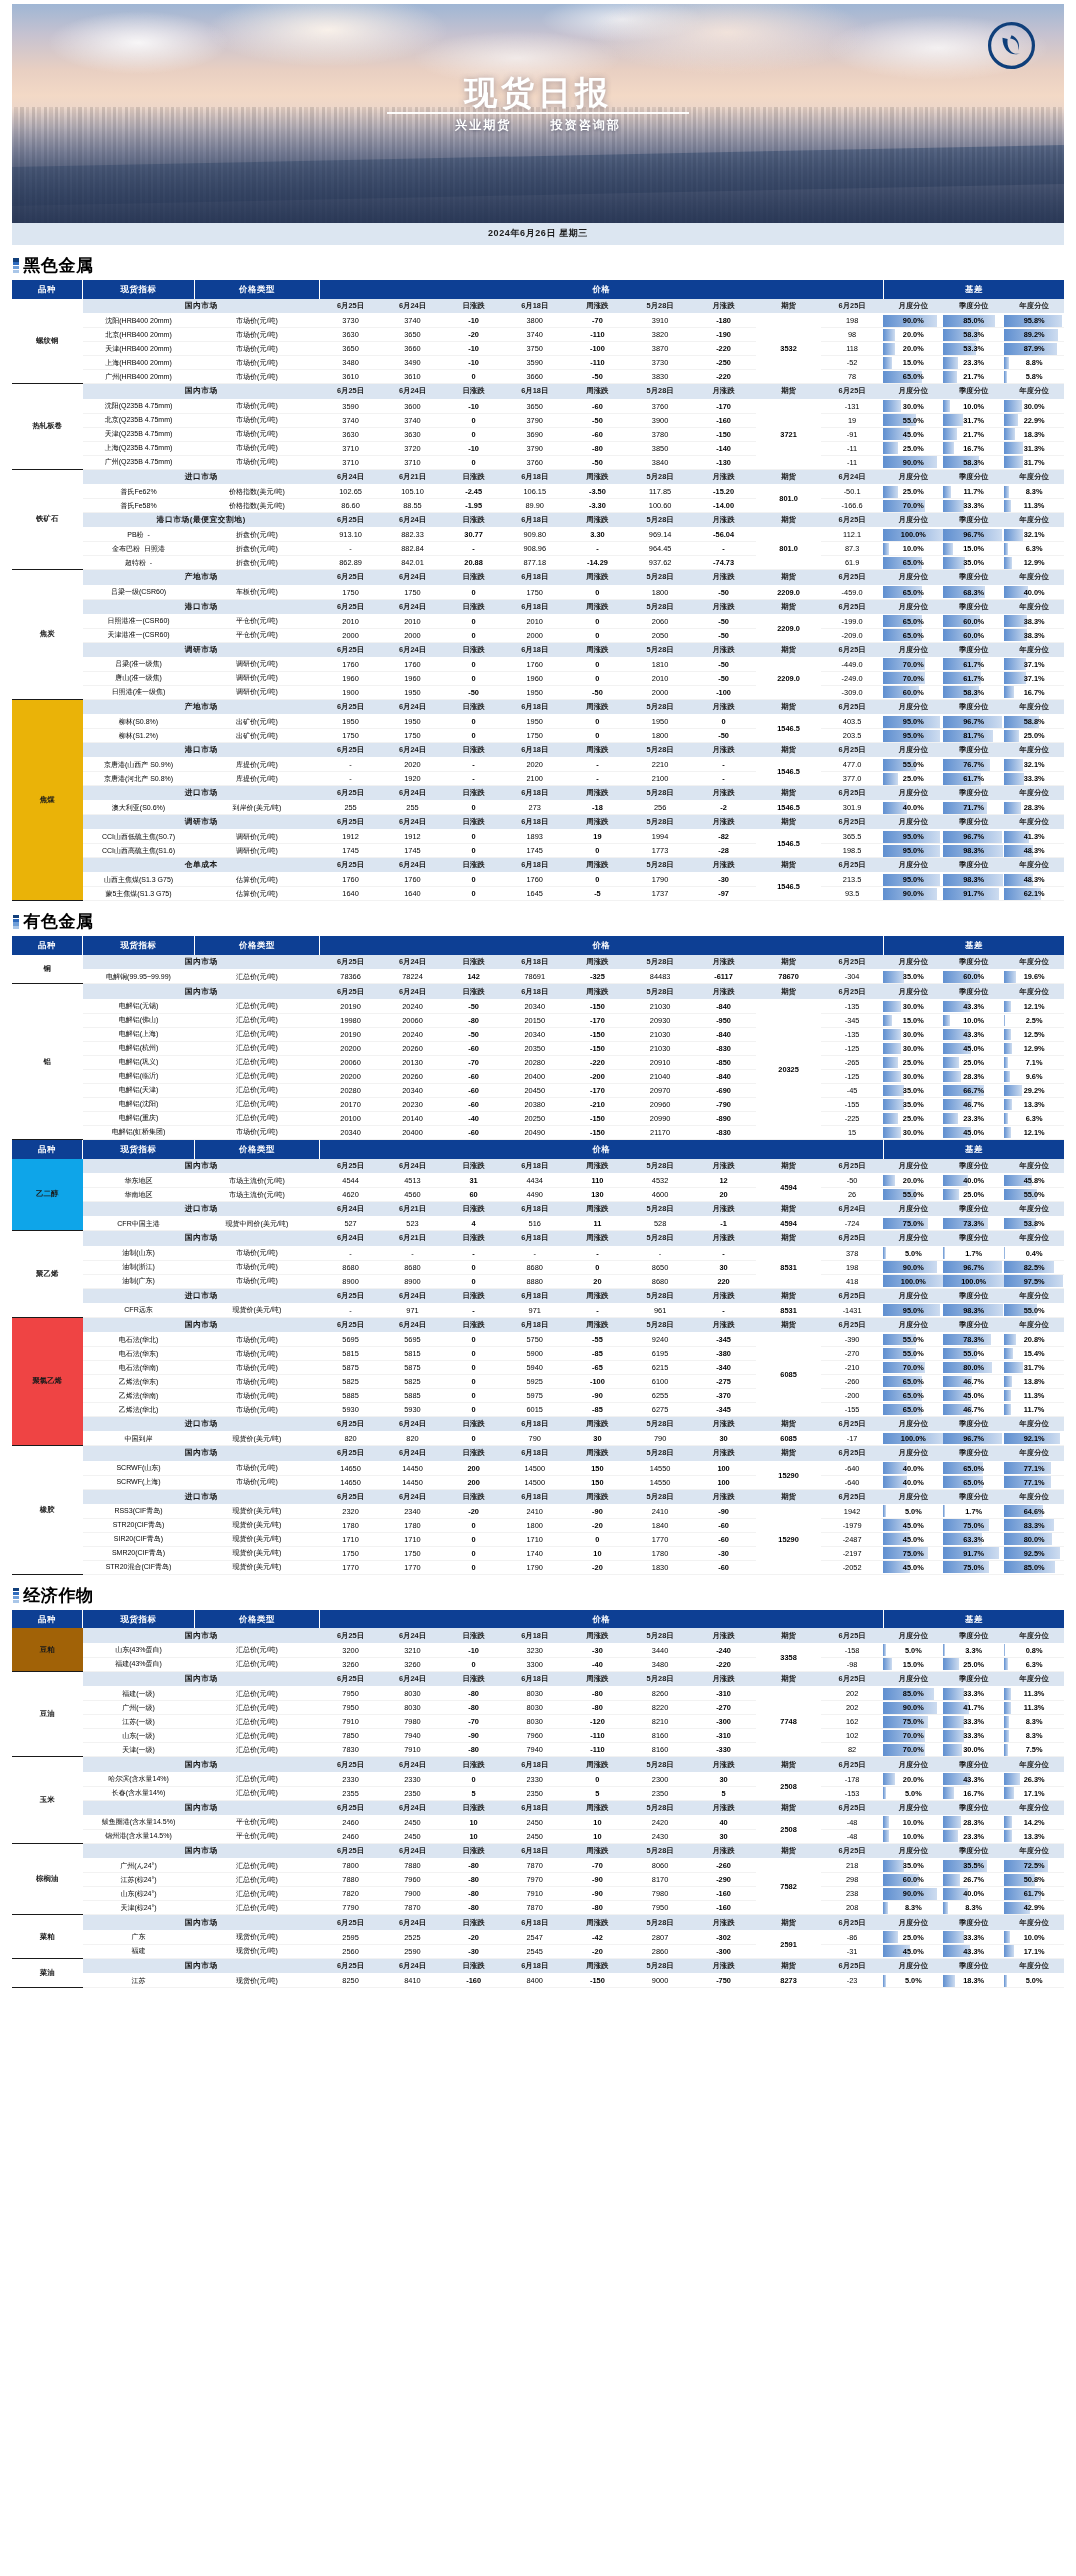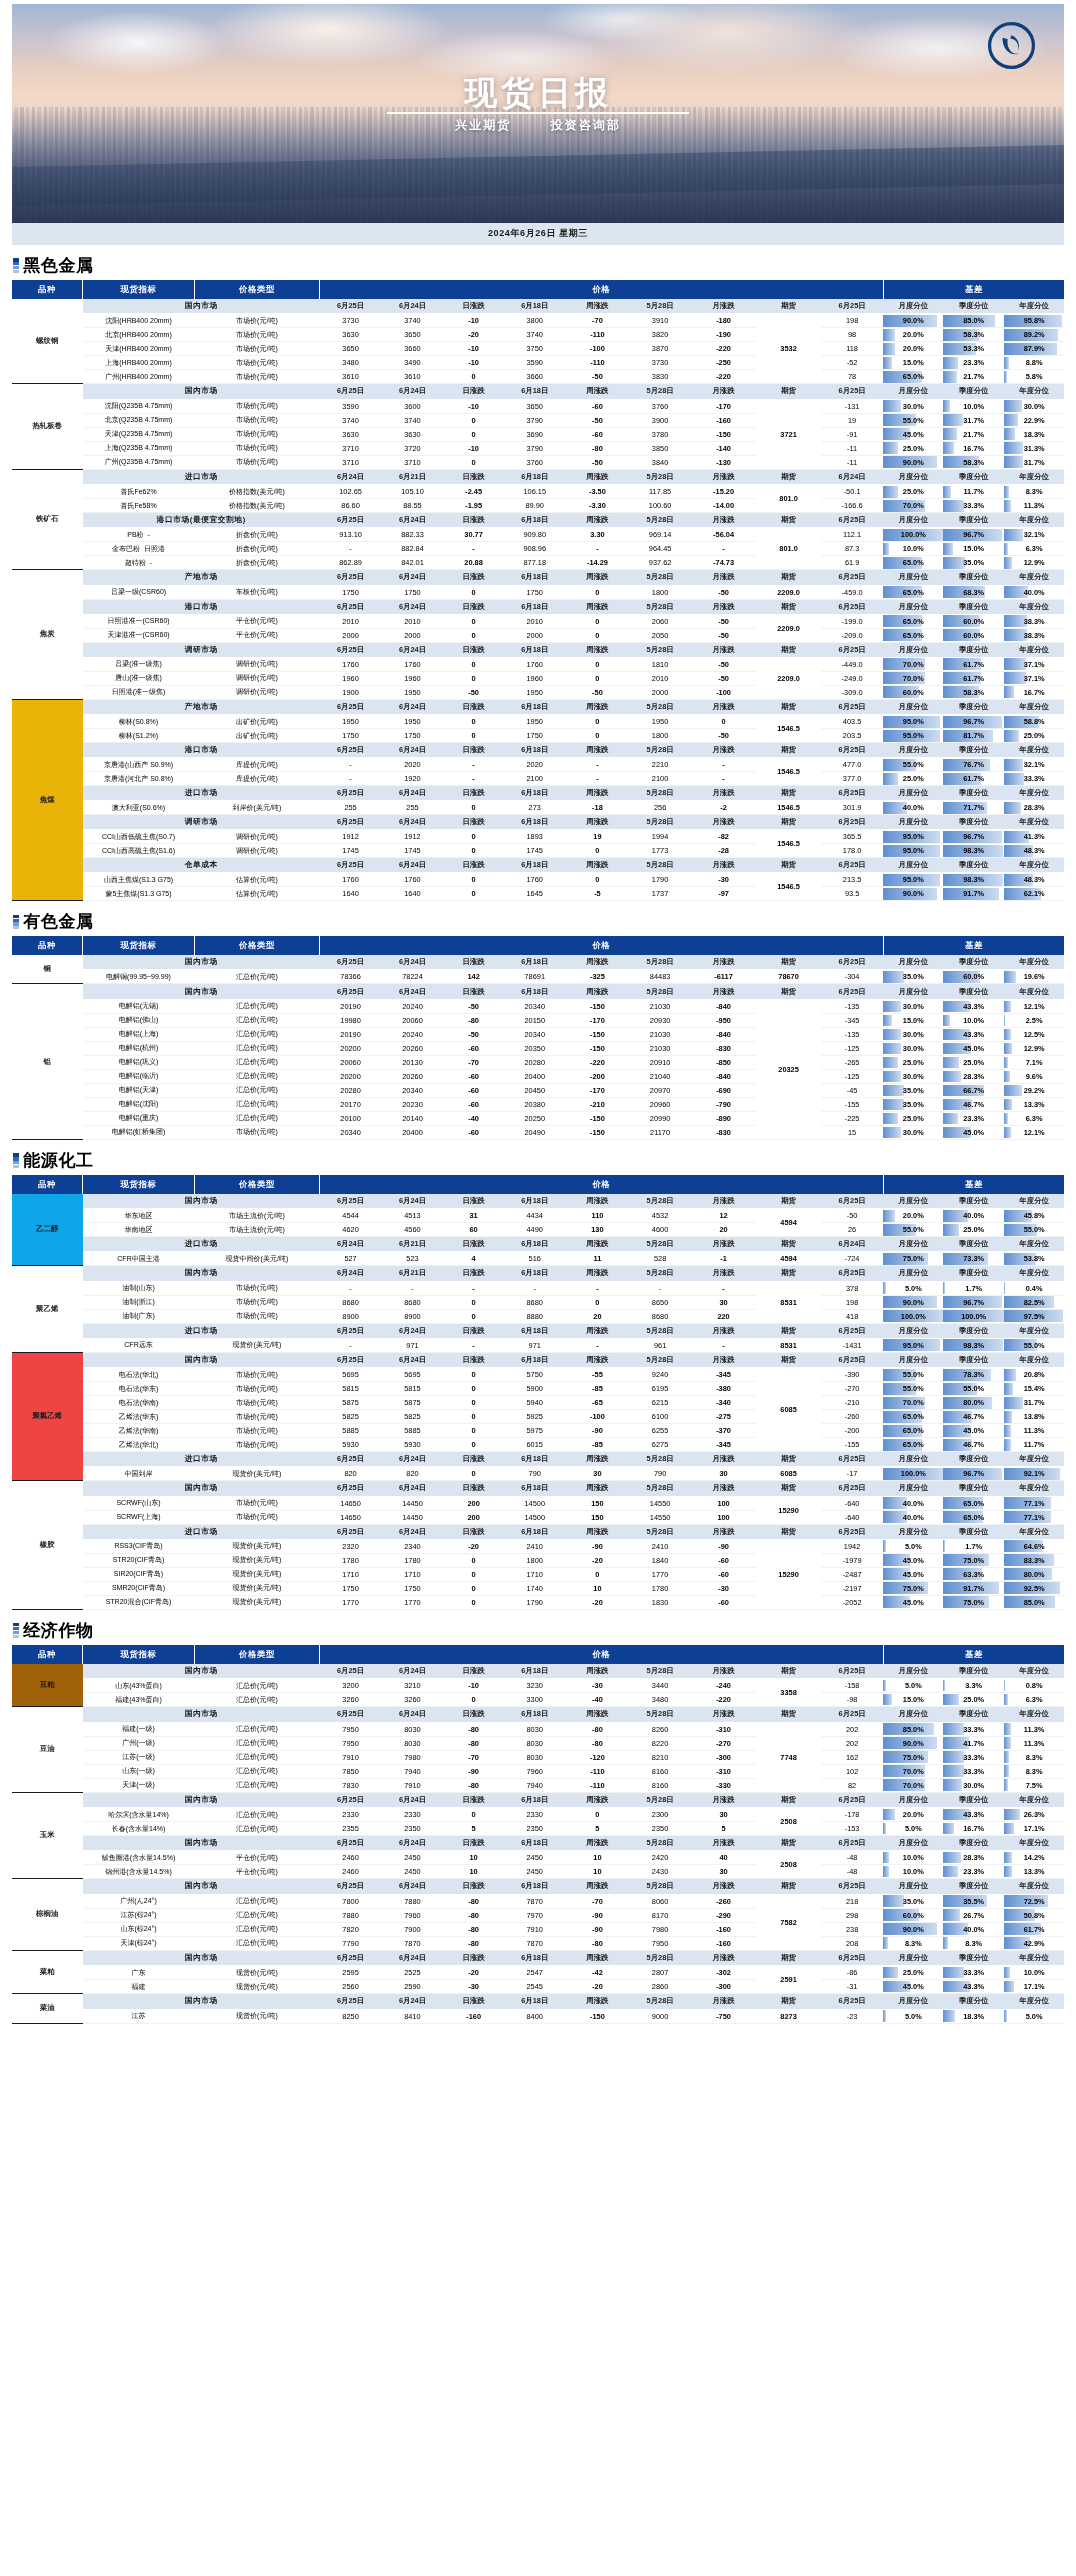--- a/index.html
+++ b/index.html
@@ -810,21 +810,21 @@
           <tr class="data">
             <td class="name">CCI山西高硫主焦(S1.6)</td>
             <td class="ptype">调研价(元/吨)</td>
             <td>1745</td>
             <td>1745</td>
             <td class="flat">0</td>
             <td>1745</td>
             <td class="flat">0</td>
             <td>1773</td>
             <td class="down">-28</td>
-            <td class="basis">178.0</td>
+            <td class="basis">198.5</td>
             <td class="q"><span class="fill" style="width:95%"></span><span class="v">95.0%</span></td>
             <td class="q"><span class="fill" style="width:98.3%"></span><span class="v">98.3%</span></td>
             <td class="q"><span class="fill" style="width:48.3%"></span><span class="v">48.3%</span></td>
           </tr>
           <tr class="hdr-sub">
             <td colspan="2" class="mkt">仓单成本</td>
             <td>6月25日</td>
             <td>6月24日</td>
             <td>日涨跌</td>
             <td>6月18日</td>
@@ -1108,29 +1108,20 @@
             <td class="basis">15</td>
             <td class="q"><span class="fill" style="width:30%"></span><span class="v">30.0%</span></td>
             <td class="q"><span class="fill" style="width:45%"></span><span class="v">45.0%</span></td>
             <td class="q"><span class="fill" style="width:12.1%"></span><span class="v">12.1%</span></td>
           </tr>
           <tr class="sep">
             <td colspan="15"></td>
           </tr>
         </tbody>
       </table>
-      <div class="sect-title">
-        <span class="bullet">
-          <i></i>
-          <i></i>
-          <i></i>
-          <i></i>
-        </span>
-        <span class="t">能源化工</span>
-      </div>
       <table class="grid">
         <colgroup>
           <col style="width:46px">
           <col style="width:72px">
           <col style="width:81px">
           <col style="width:40px">
           <col style="width:40px">
           <col style="width:39px">
           <col style="width:40px">
           <col style="width:41px">

